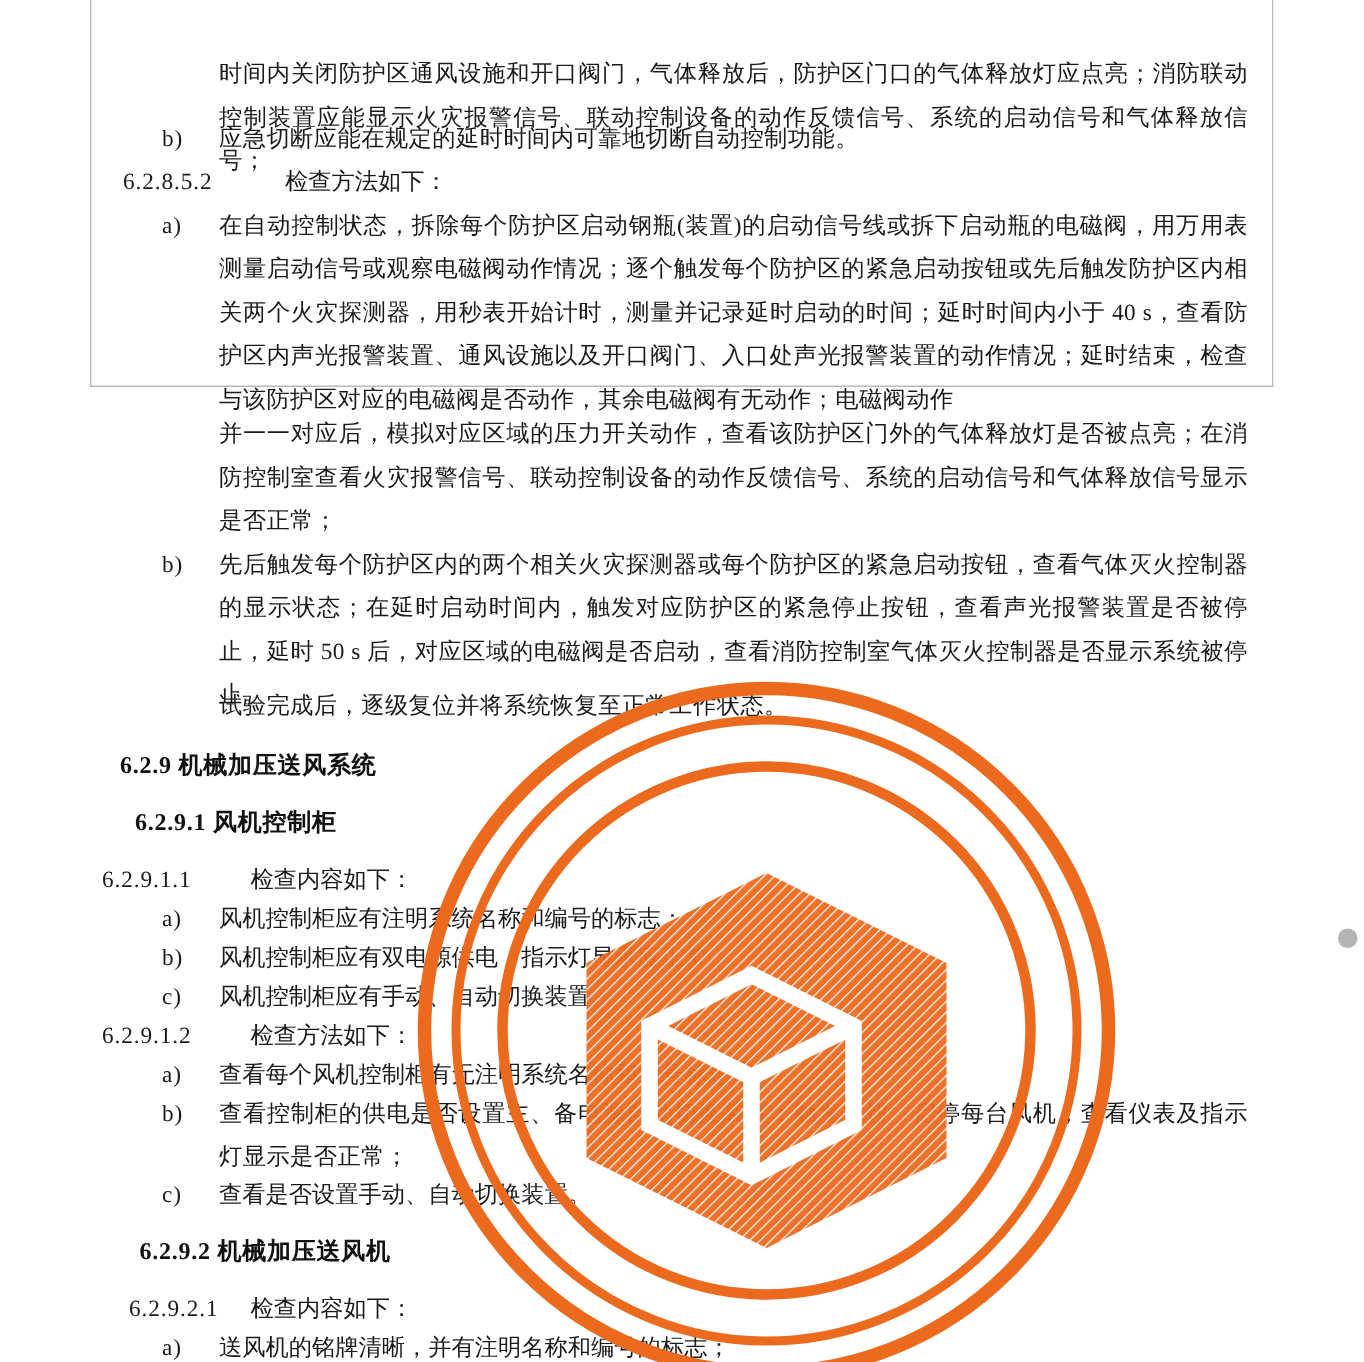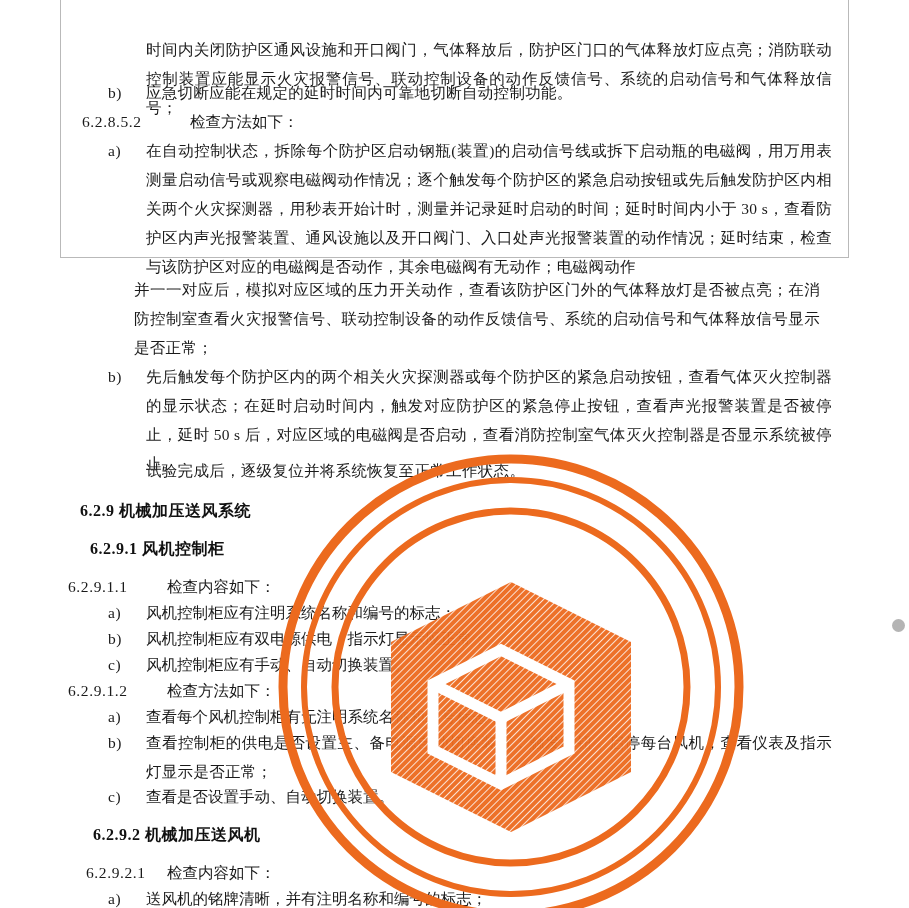--- a/index.html
+++ b/index.html
@@ -149,23 +149,23 @@
 
   <div class="body-txt" style="left:146px; top:3px; width:686px;margin-top:32px;">时间内关闭防护区通风设施和开口阀门，气体释放后，防护区门口的气体释放灯应点亮；消防联动控制装置应能显示火灾报警信号、联动控制设备的动作反馈信号、系统的启动信号和气体释放信号；</div>
 
   <div class="lbl mono-num" style="left:108px; top:78px;">b)</div>
   <div class="body-txt" style="left:146px; top:78px; width:686px;">应急切断应能在规定的延时时间内可靠地切断自动控制功能。</div>
 
   <div class="lbl mono-num" style="left:82px; top:107px;">6.2.8.5.2</div>
   <div class="lbl" style="left:190px; top:107px;">检查方法如下：</div>
 
   <div class="lbl mono-num" style="left:108px; top:136px;">a)</div>
-  <div class="body-txt" style="left:146px; top:136px; width:686px;">在自动控制状态，拆除每个防护区启动钢瓶(装置)的启动信号线或拆下启动瓶的电磁阀，用万用表测量启动信号或观察电磁阀动作情况；逐个触发每个防护区的紧急启动按钮或先后触发防护区内相关两个火灾探测器，用秒表开始计时，测量并记录延时启动的时间；延时时间内小于 30 s，查看防护区内声光报警装置、通风设施以及开口阀门、入口处声光报警装置的动作情况；延时结束，检查与该防护区对应的电磁阀是否动作，其余电磁阀有无动作；电磁阀动作</div>
-
-  <div class="body-txt" style="left:134px; top:275px; width:686px;">并一一对应后，模拟对应区域的压力开关动作，查看该防护区门外的气体释放灯是否被点亮；在消防控制室查看火灾报警信号、联动控制设备的动作反馈信号、系统的启动信号和气体释放信号显示是否正常；</div>
+  <div class="body-txt" style="left:146px; top:136px; width:686px;">在自动控制状态，拆除每个防护区启动钢瓶(装置)的启动信号线或拆下启动瓶的电磁阀，用万用表测量启动信号或观察电磁阀动作情况；逐个触发每个防护区的紧急启动按钮或先后触发防护区内相关两个火灾探测器，用秒表开始计时，测量并记录延时启动的时间；延时时间内小于 40 s，查看防护区内声光报警装置、通风设施以及开口阀门、入口处声光报警装置的动作情况；延时结束，检查与该防护区对应的电磁阀是否动作，其余电磁阀有无动作；电磁阀动作</div>
+
+  <div class="body-txt" style="left:146px; top:275px; width:686px;">并一一对应后，模拟对应区域的压力开关动作，查看该防护区门外的气体释放灯是否被点亮；在消防控制室查看火灾报警信号、联动控制设备的动作反馈信号、系统的启动信号和气体释放信号显示是否正常；</div>
 
   <div class="lbl mono-num" style="left:108px; top:362px;">b)</div>
   <div class="body-txt" style="left:146px; top:362px; width:686px;">先后触发每个防护区内的两个相关火灾探测器或每个防护区的紧急启动按钮，查看气体灭火控制器的显示状态；在延时启动时间内，触发对应防护区的紧急停止按钮，查看声光报警装置是否被停止，延时 50 s 后，对应区域的电磁阀是否启动，查看消防控制室气体灭火控制器是否显示系统被停止。</div>
 
   <div class="body-txt" style="left:146px; top:456px; width:686px;">试验完成后，逐级复位并将系统恢复至正常工作状态。</div>
 
   <div class="heading" style="left:80px; top:496px;">6.2.9  机械加压送风系统</div>
 
   <div class="heading" style="left:78px; top:534px;margin-left:12px;">6.2.9.1  风机控制柜</div>
 

